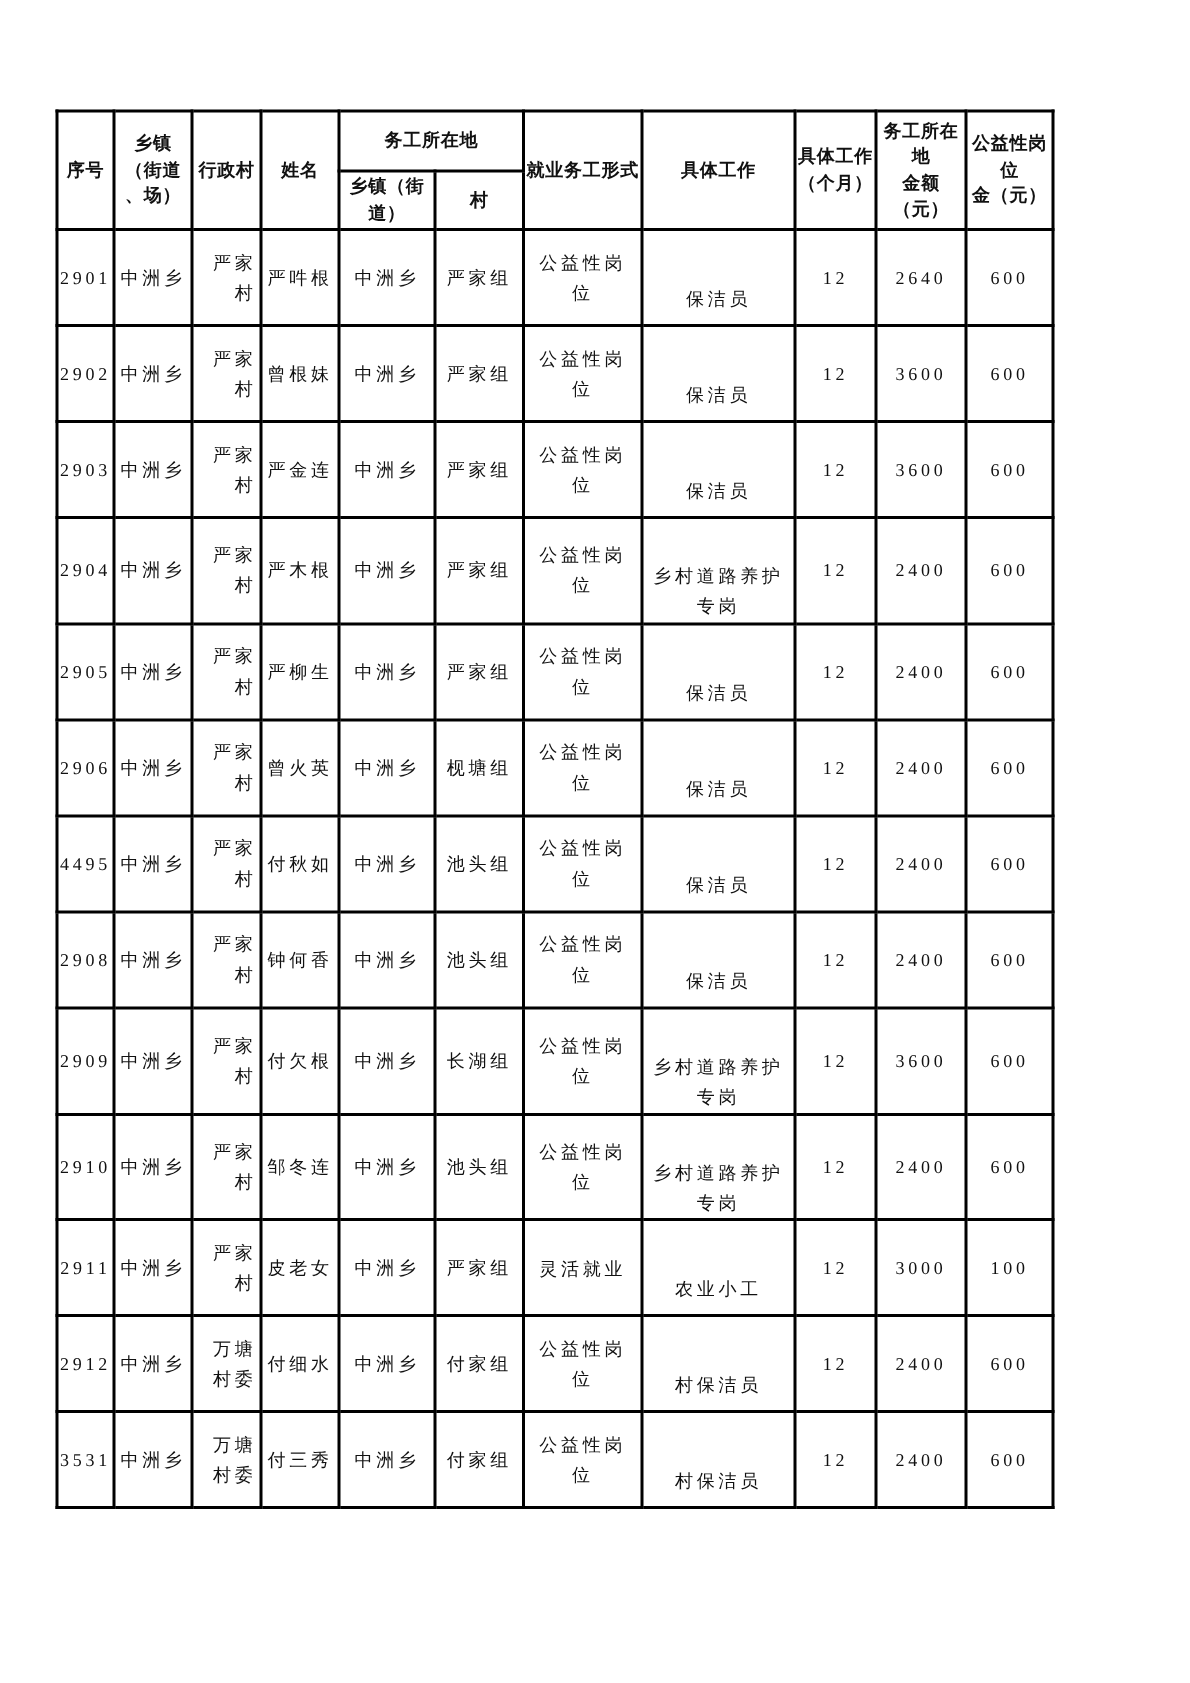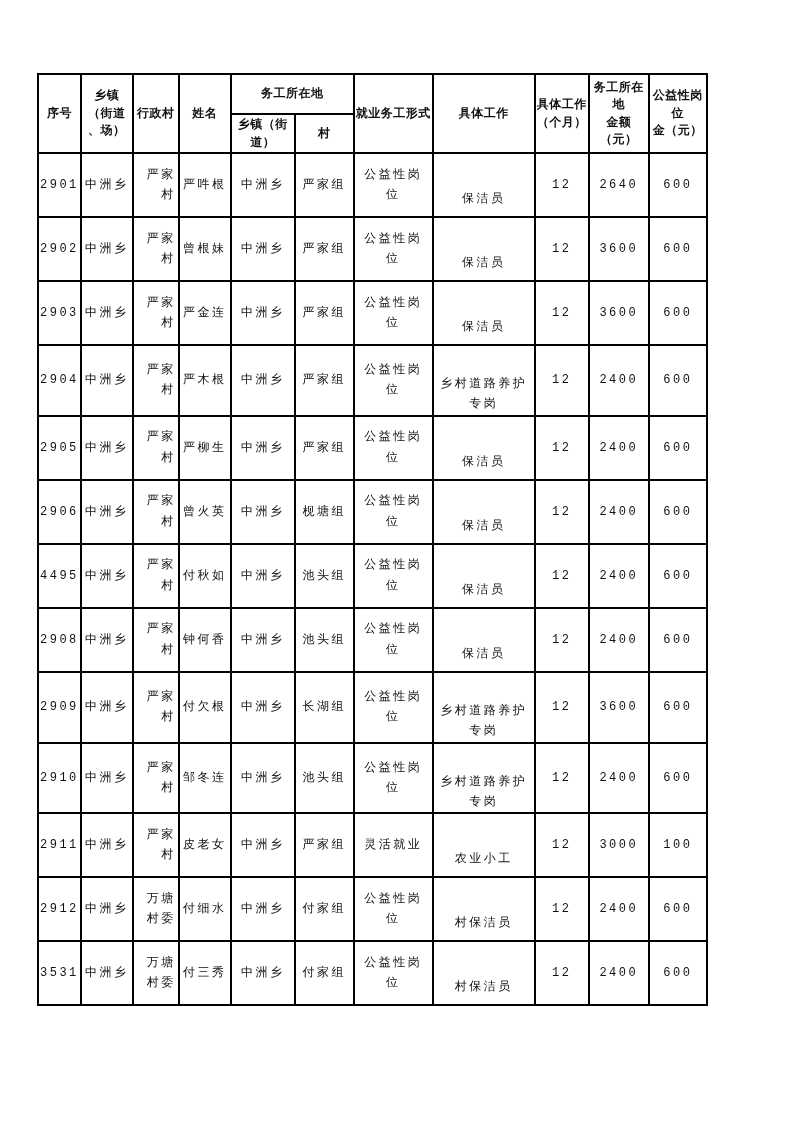--- a/index.html
+++ b/index.html
@@ -33,21 +33,21 @@
   .doc-table col.c-sub  { width: 58px; }
   .doc-table th, .doc-table td {
     border: 2px solid #000;
     text-align: center;
     vertical-align: middle;
     padding: 0 1px;
     overflow: hidden;
   }
   .doc-table thead tr.h1 { height: 40px; }
   .doc-table thead tr.h2 { height: 39px; }
-  .doc-table tbody tr { height: 64px; font-family: Liberation Mono, monospace; }
+  .doc-table tbody tr { height: 64px; }
   .doc-table th {
     font-family: "Liberation Sans", "DejaVu Sans", sans-serif;
     font-weight: bold;
     font-size: 12px;
     line-height: 1.45;
     white-space: pre-line;
     letter-spacing: 0.5px;
     color: #111;
   }
   .doc-table td {

